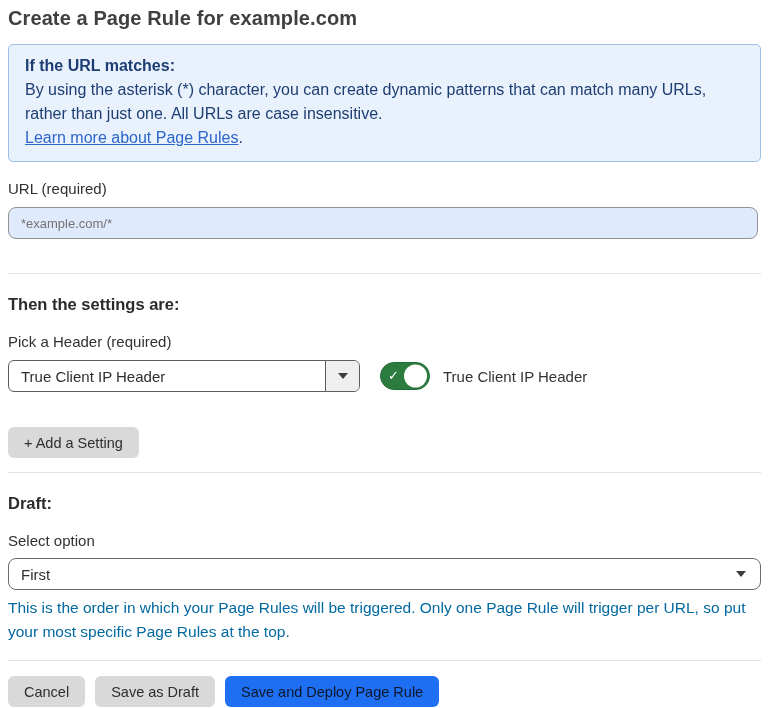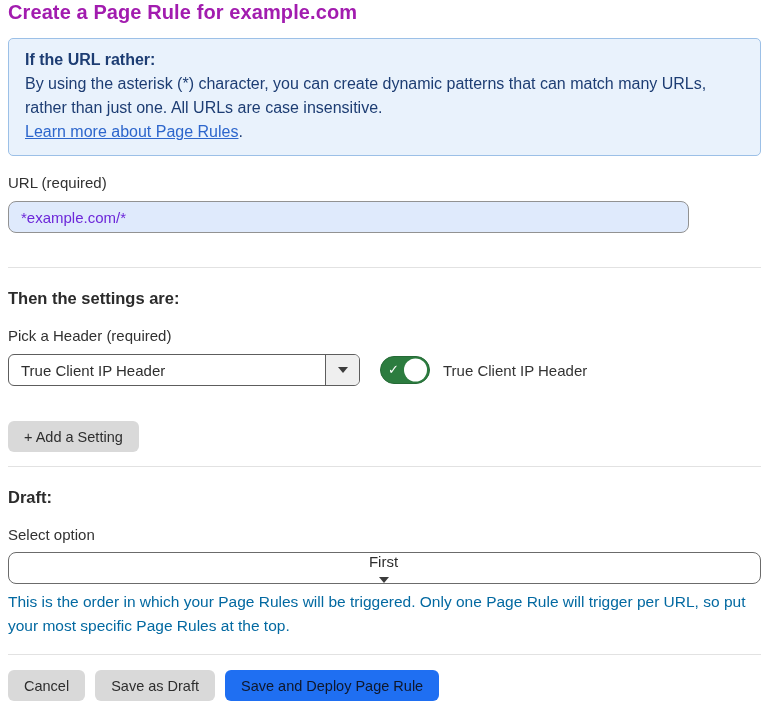--- a/index.html
+++ b/index.html
@@ -6,24 +6,25 @@
   html, body {
     width: 769px; height: 708px;
     background: #ffffff;
     font-family: "Liberation Sans", "DejaVu Sans", sans-serif;
     color: #2e2e2e;
     overflow: hidden;
   }
   .page { padding: 0 8px; width: 769px; }
 
   .page-title {
+    margin-top: 6px;
     font-size: 20px;
     line-height: 25px;
     font-weight: bold;
-    color: #a21caf;
+    color: #404040;
     letter-spacing: 0.1px;
   }
 
   
   .info-box {
     margin-top: 13px;
     background: #e9f2fc;
     border: 1px solid #9cc0e7;
     border-radius: 5px;
     padding: 9px 16px 11px 16px;
@@ -45,28 +46,28 @@
     margin-top: 17px;
     font-size: 15px;
     line-height: 20px;
     color: #313131;
   }
 
   
   .url-input {
     display: block;
     margin-top: 8px;
-    width: 681px;
+    width: 750px;
     height: 32px;
     background: #dfeafc;
     border: 1px solid #929292;
     border-radius: 8px;
     padding: 0 12px;
-    font-size: 15px;
-    color: #6d28d9;
+    font-size: 13px;
+    color: #737373;
     font-family: "Liberation Sans", "DejaVu Sans", sans-serif;
     outline: none;
   }
 
   .divider {
     border: none;
     border-top: 1px solid #e2e2e2;
     height: 0;
   }
   .divider-1 { margin-top: 34px; }
@@ -185,21 +186,20 @@
     margin-top: 7px;
     width: 753px;
     height: 32px;
     background: #ffffff;
     border: 1px solid #6b6b6b;
     border-radius: 8px;
     display: flex;
     align-items: center;
     padding: 0 14px 0 12px;
     cursor: pointer;
-    flex-direction: column;
   }
   .order-select .select-value {
     flex: 1;
     font-size: 15px;
     color: #2e2e2e;
   }
 
   .help-text {
     margin-top: 6px;
     font-size: 15.5px;
@@ -216,21 +216,21 @@
   }
 </style>
 </head>
 <body>
 
 <div class="page">
 
   <h1 class="page-title">Create a Page Rule for example.com</h1>
 
   <div class="info-box">
-    <div class="info-heading">If the URL rather:</div>
+    <div class="info-heading">If the URL matches:</div>
     <div class="info-body">By using the asterisk (*) character, you can create dynamic patterns that can match many URLs, rather than just one. All URLs are case insensitive.</div>
     <div class="info-link-line">
       <a class="info-link">Learn more about Page Rules</a><span class="info-link-suffix">.</span>
     </div>
   </div>
 
   <label class="field-label">URL (required)</label>
   <input class="url-input" type="text" value="*example.com/*" style="">
 
   <hr class="divider divider-1">

